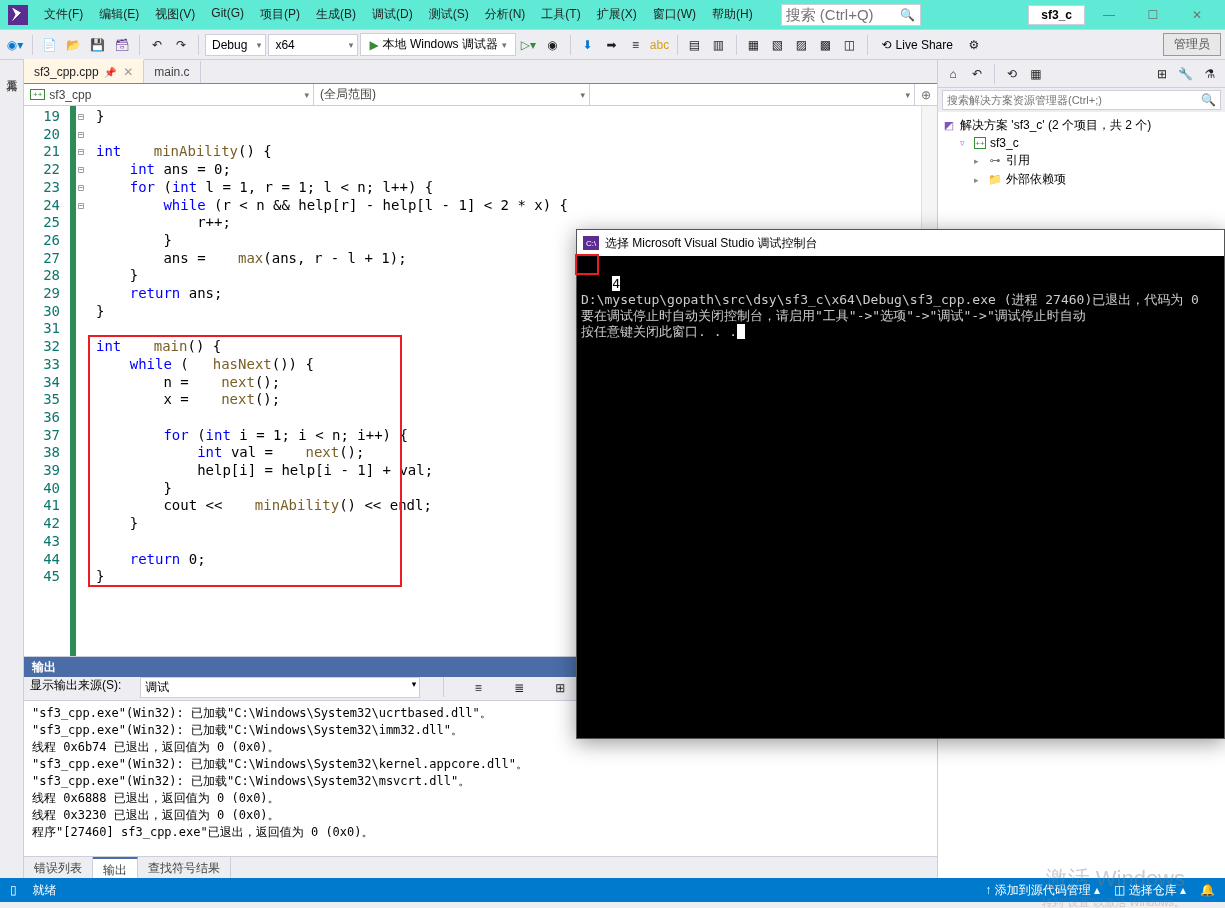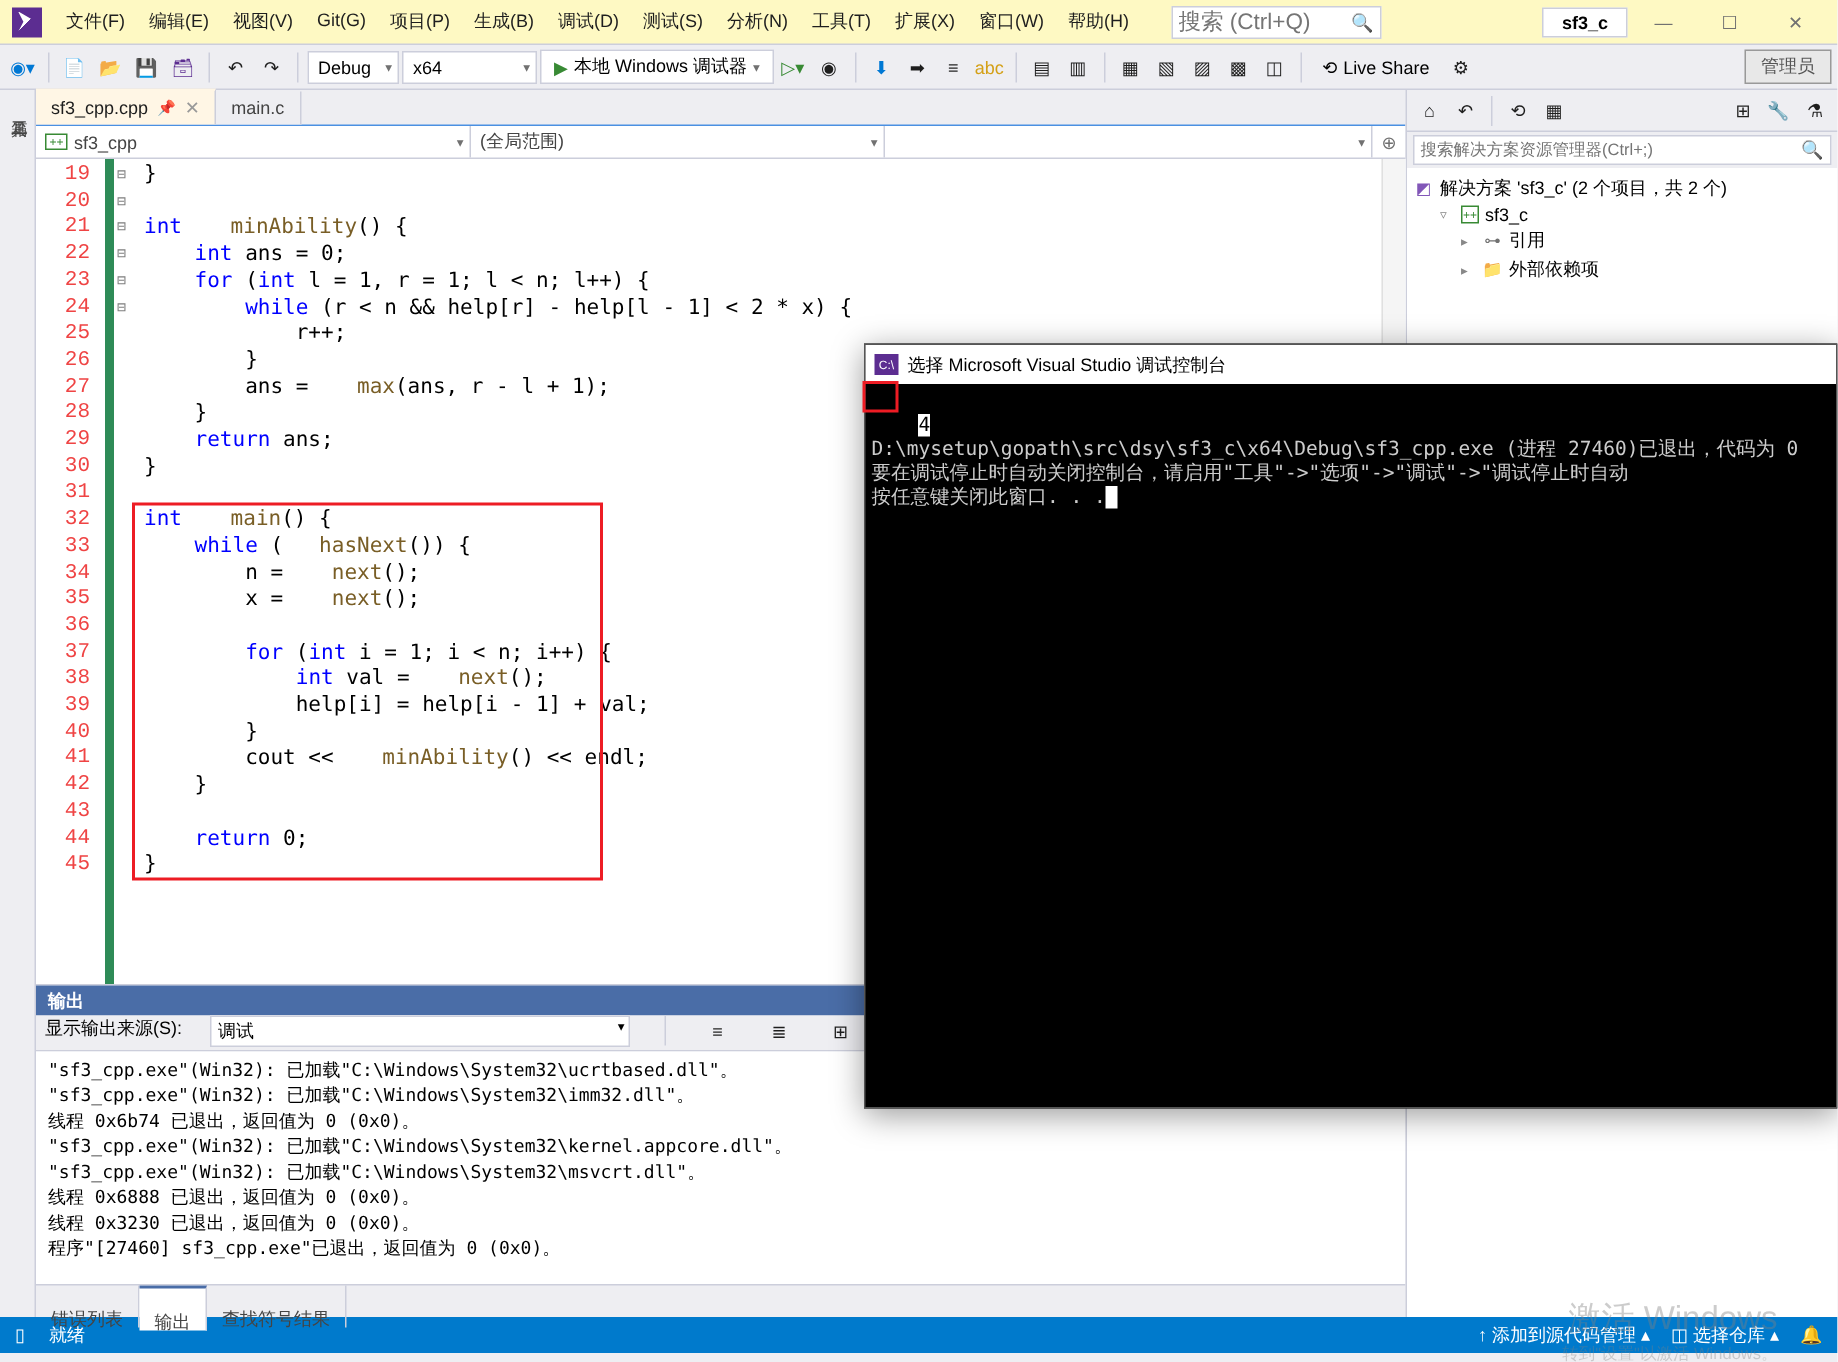--- a/index.html
+++ b/index.html
@@ -1,17 +1,17 @@
 <!DOCTYPE html>
 <html><head>
 <meta charset="utf-8">
 <style>
 * { box-sizing: border-box; margin: 0; padding: 0; }
 body { font-family: "Microsoft YaHei", "Segoe UI", Tahoma, sans-serif; font-size: 12px; background: #eeeef2; width: 1225px; height: 908px; overflow: hidden; position: relative; }
-.titlebar { height: 30px; background: #fef9c3; display: flex; align-items: center; padding: 0 8px; border-bottom: 1px solid #cccedb; }
+.titlebar { height: 30px; background: #5eead4; display: flex; align-items: center; padding: 0 8px; border-bottom: 1px solid #cccedb; }
 .vs-logo { width: 20px; height: 20px; background: #5c2d91; margin-right: 8px; position: relative; }
 .vs-logo::before { content: ""; position: absolute; left: 4px; top: 3px; width: 12px; height: 14px; background: linear-gradient(135deg,#fff 50%,transparent 50%); clip-path: polygon(0 0,100% 50%,0 100%,30% 50%); }
 .menu-item { padding: 4px 8px; cursor: pointer; color: #1e1e1e; }
 .search-box { margin-left: 20px; width: 140px; height: 22px; border: 1px solid #cccedb; background: #fff; padding: 0 4px; display: flex; align-items: center; }
 .search-box input { border: none; outline: none; width: 100%; font-size: 15px; }
 .search-mag { color: #717171; }
 .title-right { margin-left: auto; display: flex; align-items: center; gap: 4px; }
 .proj-name { background: #fff; border: 1px solid #cccedb; padding: 2px 12px; font-weight: bold; }
 .win-btn { width: 40px; height: 28px; display: flex; align-items: center; justify-content: center; color: #717171; }
 .toolbar { height: 30px; background: #eeeef2; display: flex; align-items: center; padding: 0 4px; border-bottom: 1px solid #cccedb; gap: 2px; }
@@ -29,40 +29,40 @@
 .editor-area { flex: 1; display: flex; flex-direction: column; background: #fff; }
 .file-tabs { height: 24px; background: #eeeef2; display: flex; align-items: flex-end; border-bottom: 1px solid #4a90e2; }
 .file-tab { padding: 4px 10px; background: #eeeef2; border-right: 1px solid #cccedb; display: flex; gap: 6px; align-items: center; color: #444; }
 .file-tab.active { background: #fff6e5; color: #1e1e1e; border-top: 2px solid transparent; }
 .file-tab .x { color: #999; cursor: pointer; }
 .pin-icon { color: #717171; font-size: 10px; }
 .nav-bar { height: 22px; display: flex; border-bottom: 1px solid #cccedb; }
 .nav-combo { flex: 1; border-right: 1px solid #cccedb; padding: 2px 6px; display: flex; align-items: center; position: relative; color: #444; }
 .nav-combo::after { content: "▾"; position: absolute; right: 4px; font-size: 9px; color: #717171; }
 .code-area { flex: 1; display: flex; font-family: Consolas, monospace; font-size: 14px; background: #fff; overflow: hidden; position: relative; }
-.gutter-nums { width: 46px; text-align: right; color: #ef4444; padding: 2px 10px 0 0; background: #fff; line-height: 17.7px; font-family: Liberation Mono, monospace; }
+.gutter-nums { width: 46px; text-align: right; color: #0f766e; padding: 2px 10px 0 0; background: #fff; line-height: 17.7px; }
 .fold-gutter { width: 14px; padding-top: 2px; line-height: 17.7px; color: #808080; font-size: 10px; }
 .green-bar { width: 6px; background: #2e8b57; margin-right: 2px; }
 .code-lines { flex: 1; padding: 2px 0 0 4px; line-height: 17.7px; white-space: pre; color: #000; position: relative; }
 .kw { color: #0000ff; }
 .func { color: #795e26; padding-left: 24px; }
 .red-box { position: absolute; border: 2px solid #ed1c24; pointer-events: none; }
 .right-scroll { width: 16px; background: #f5f5f5; border-left: 1px solid #e0e0e0; position: relative; }
 .status-info { height: 22px; background: #eeeef2; border-top: 1px solid #cccedb; display: flex; align-items: center; padding: 0 6px; gap: 10px; color: #444; }
 .zoom-combo { border: 1px solid #cccedb; padding: 1px 16px 1px 4px; background: #fff; position: relative; }
 .zoom-combo::after { content: "▾"; position: absolute; right: 3px; font-size: 9px; }
 .ok-icon { width: 14px; height: 14px; background: #388a34; border-radius: 50%; color: #fff; display: flex; align-items: center; justify-content: center; font-size: 9px; }
 .output-panel { height: 200px; border-top: 1px solid #cccedb; display: flex; flex-direction: column; }
 .output-title { background: #4a6da7; color: #fff; padding: 2px 8px; display: flex; align-items: center; font-weight: bold; height: 20px; }
 .output-tb { height: 24px; display: flex; align-items: flex-start; padding: 0 6px; gap: 19px; background: #eeeef2; border-bottom: 1px solid #cccedb; }
 .output-combo { width: 280px; border: 1px solid #cccedb; background: #fff; padding: 1px 16px 1px 4px; position: relative; }
 .output-combo::after { content: "▾"; position: absolute; right: 3px; font-size: 9px; }
 .output-text { flex: 1; font-family: "SimSun", monospace; font-size: 12px; padding: 4px 8px; color: #000; background: #fff; white-space: pre-wrap; overflow: auto; }
 .bottom-tabs { height: 22px; background: #eeeef2; display: flex; border-top: 1px solid #cccedb; }
-.bottom-tab { padding: 14px 10px; color: #444; border-right: 1px solid #cccedb; }
+.bottom-tab { padding: 3px 10px; color: #444; border-right: 1px solid #cccedb; }
 .bottom-tab.active { background: #fff; border-top: 2px solid #4a6da7; }
 .solution-panel { width: 288px; background: #eeeef2; border-left: 1px solid #cccedb; display: flex; flex-direction: column; }
 .sol-title { background: #eeeef2; padding: 4px 8px; color: #444; display: flex; align-items: center; justify-content: space-between; border-bottom: 1px solid #cccedb; }
 .sol-title .close-x { color: #717171; }
 .sol-tb { height: 28px; display: flex; align-items: center; padding: 0 4px; gap: 2px; border-bottom: 1px solid #cccedb; }
 .sol-search { margin: 2px 4px; border: 1px solid #cccedb; background: #fff; padding: 2px 4px; display: flex; align-items: center; }
 .sol-search input { border: none; outline: none; flex: 1; font-size: 11px; }
 .sol-tree { flex: 1; background: #fff; padding: 4px; font-size: 12px; }
 .tree-row { display: flex; align-items: center; gap: 4px; padding: 1px 0; }
 .tree-indent { display: inline-block; }

